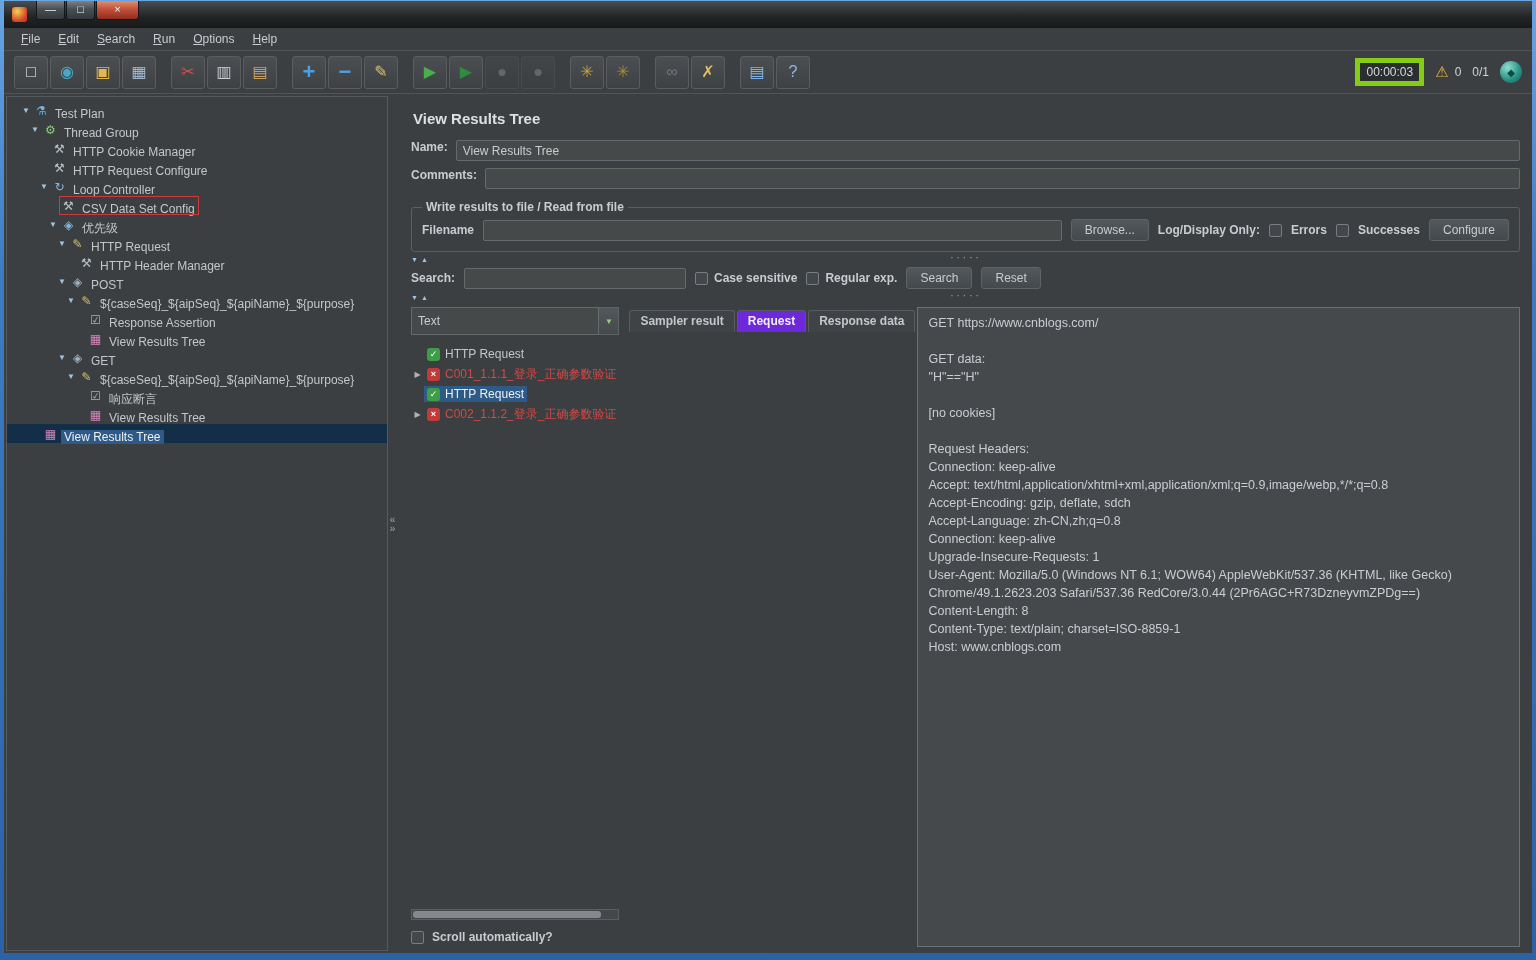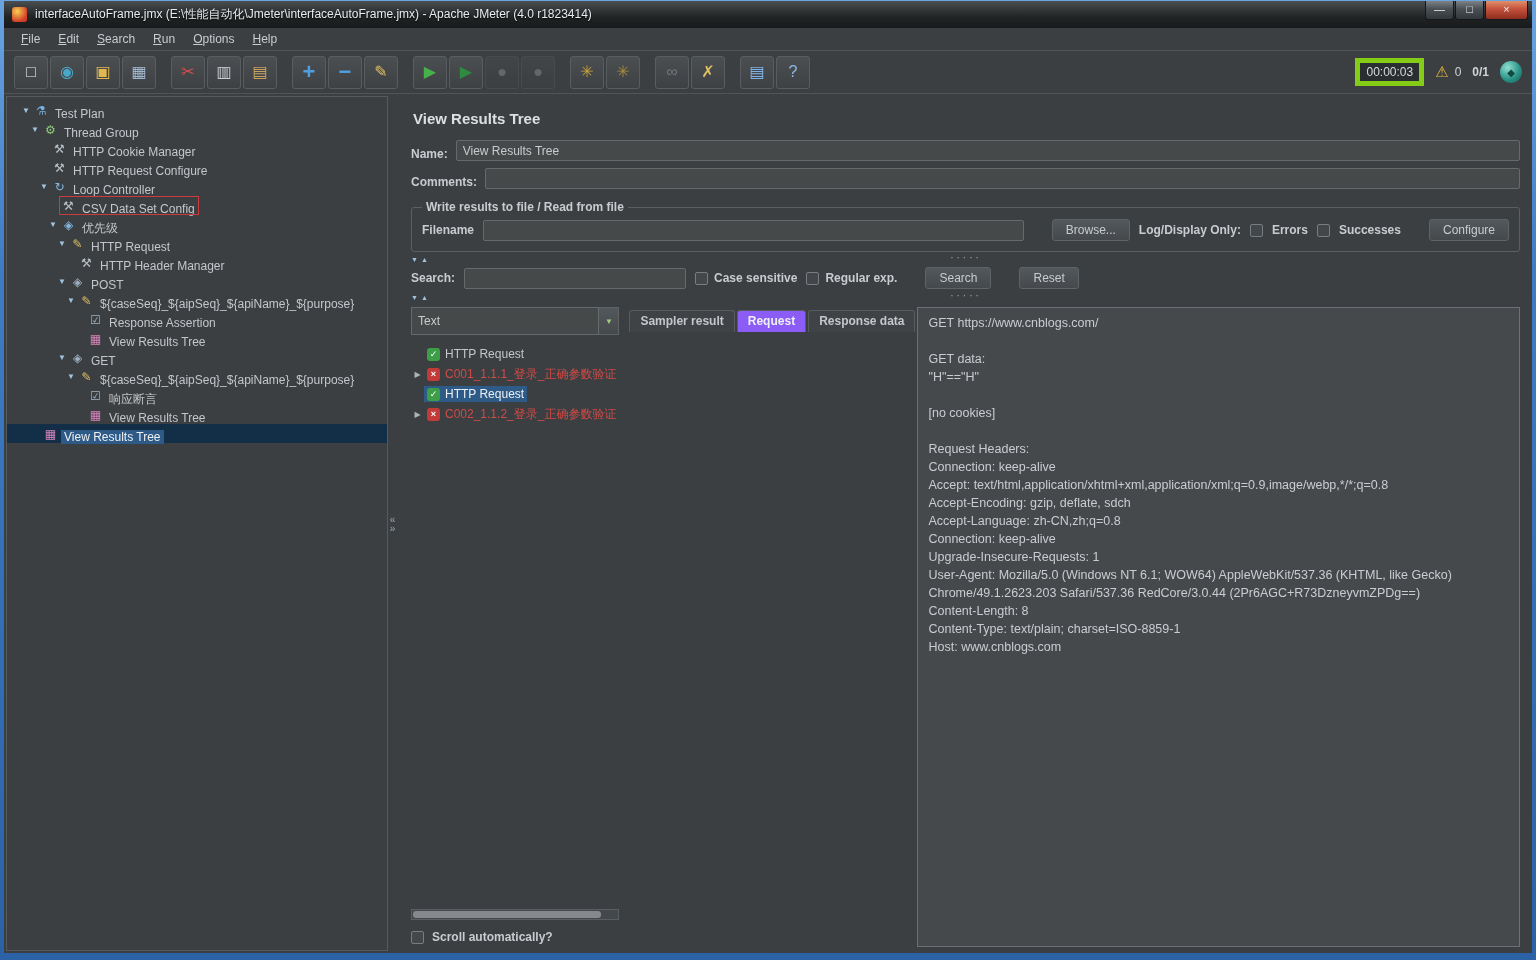--- a/index.html
+++ b/index.html
@@ -27,50 +27,50 @@
   .toolbar { flex:0 0 43px; display:flex; align-items:center; padding:0 10px; border-bottom:1px solid #515558; }
   .tbtn { width:34px; height:33px; margin-right:2px; border:1px solid #585d61; border-radius:3px; background:linear-gradient(#4b4f52,#3e4144); display:flex; align-items:center; justify-content:center; flex:0 0 34px; cursor:pointer; }
   .tbtn.gap { margin-left:13px; }
   .tbtn.disabled { opacity:.42; }
   .tglyph { font-size:16px; line-height:1; }
   .tbtn.big .tglyph { font-size:22px; font-weight:bold; }
   .tb-right { margin-left:auto; display:flex; align-items:center; gap:11px; }
   .timer { border:5px solid #84cc16; background:#2b2e30; color:#d7dadd; padding:2px 6px; }
   .warnicon { color:#e8b73f; font-size:15px; }
   .warncount { color:#d0d3d6; margin-left:-5px; }
-  .threads { color:#d0d3d6;font-weight:bold; }
+  .threads { color:#d0d3d6; }
   .compass { width:22px; height:22px; border-radius:50%; background:radial-gradient(circle at 35% 30%,#8fe0d0,#2c9488 55%,#175c52); display:flex; align-items:center; justify-content:center; color:#0e4a42; font-size:10px; }
 
   
   .main { flex:1; display:flex; min-height:0; padding:2px 0 2px 2px; }
   .treepanel { flex:0 0 382px; border:1px solid #555a5e; background:#3c3f41; padding-top:4px; overflow:hidden; }
   .trow { display:flex; align-items:center; height:19px; white-space:nowrap; cursor:default; }
   .exp { flex:0 0 14px; font-size:8px; color:#9fc3e0; text-align:center; }
   .node-body { display:inline-flex; align-items:center; height:17px; }
   .nicon { width:17px; text-align:center; font-size:12px; margin-right:2px; }
   .nlabel { color:#c3c7cb; padding:0 3px;margin-top:7px; }
   .trow.boxed .node-body { outline:1px solid #cc3b3b; }
   .trow.selected { background:#132f47; }
   .trow.selected .nlabel { background:#2d5a87; color:#edf0f3; }
 
   .vsplit { flex:0 0 9px; display:flex; flex-direction:column; align-items:center; justify-content:center; color:#9aa6b2; }
   .vsplit span { font-size:10px; line-height:9px; }
 
   
   .content { flex:1; min-width:0; display:flex; flex-direction:column; padding:10px 12px 4px 14px; }
   .ptitle { font-size:15px; font-weight:bold; color:#dde0e3; margin:4px 0 13px 2px; }
-  .frow { display:flex; align-items:flex-end; margin-bottom:7px; gap:8px; }
+  .frow { display:flex; align-items:flex-start; margin-bottom:7px; gap:8px; }
   .frow label, .fsrow label, .searchrow label, .cblabel { font-weight:bold; color:#c8ccd0; }
   .tfield { height:21px; background:#45494a; border:1px solid #646a6e; color:#c8ccd0; font-size:12px; padding:0 6px; border-radius:2px; outline:none; font-family:inherit; }
   .frow .tfield { flex:1; }
   fieldset { border:1px solid #5a5f63; border-radius:3px; margin-top:4px; padding:5px 10px 10px 10px; }
   legend { font-weight:bold; color:#c8ccd0; padding:0 4px; }
   .fsrow { display:flex; align-items:center; gap:9px; }
   .fsrow .grow { flex:1; }
-  .btn { height:22px; background:linear-gradient(#53585c,#45494c); border:1px solid #5e6366; border-radius:3px; color:#c8ccd0; font-size:12px; padding:0 13px; font-family:inherit; cursor:pointer; white-space:nowrap;margin-left:19px; }
+  .btn { height:22px; background:linear-gradient(#53585c,#45494c); border:1px solid #5e6366; border-radius:3px; color:#c8ccd0; font-size:12px; padding:0 13px; font-family:inherit; cursor:pointer; white-space:nowrap; }
   .cb { width:13px; height:13px; flex:0 0 13px; background:#43474a; border:1px solid #777d82; border-radius:2px; display:inline-block; cursor:pointer; }
 
   .hsplit { height:12px; display:flex; align-items:center; position:relative; margin:1px 0; }
   .otb { font-size:7px; color:#9fc3e0; margin-right:3px; line-height:1; cursor:pointer; }
   .grip { position:absolute; left:50%; transform:translateX(-50%); top:-4px; color:#8e959b; font-size:13px; letter-spacing:2px; }
 
   .searchrow { display:flex; align-items:center; gap:9px; margin:1px 0; }
   .searchrow .tfield { width:222px; flex:0 0 222px; }
   .cbwrap { display:flex; align-items:center; gap:6px; }
 
@@ -90,32 +90,31 @@
   .ritem.failure .rlabel { color:#d04a47; }
   .ritem.selected .rbody { background:#2d5a87; }
   .ritem.selected .rlabel { color:#edf0f3; }
   .hscroll { height:11px; background:#45484a; border:1px solid #595e62; margin:2px 0 7px 0; display:flex; align-items:center; padding:1px; }
   .hscroll .thumb { height:7px; width:92%; background:#85898d; border-radius:3px; }
   .scrollauto { display:flex; align-items:center; gap:8px; height:20px; }
 
   .resultview { flex:1; display:flex; flex-direction:row; min-width:0; min-height:0; }
   .tabbar { display:flex; align-items:flex-end; height:24px; padding-left:2px; }
   .tab { padding:3px 10px 4px 10px; font-weight:bold; color:#c3c7cb; background:#3f4346; border:1px solid #565b5f; border-bottom:none; margin-right:2px; border-radius:3px 3px 0 0; cursor:pointer; position:relative; top:1px; }
-  .tab.active { background:#8b5cf6; color:#eef1f4; }
+  .tab.active { background:#6d28d9; color:#eef1f4; }
   .reqbox { flex:1; border:1px solid #6a7076; background:#46494c; color:#c9cdd1; font-size:12.5px; line-height:18px; padding:6px 10px; white-space:pre-wrap; word-wrap:break-word; overflow:hidden; }
   .tabbar.bottom { height:22px; align-items:flex-start; padding-left:4px; }
   .tabbar.bottom .tab { border:1px solid #565b5f; border-top:none; border-radius:0 0 3px 3px; padding:2px 10px 3px 10px; top:-1px; }
 </style>
 </head>
 <body>
 
 <div class="frame">
   <div class="titlebar">
     <div class="appicon"></div>
-    <div class="title">interfaceAutoFrame.jmx (E:\性能自动化\Jmeter\interfaceAutoFrame.jmx) - Apache JMeter (4.0 r1823414)</div>
     <div class="winbtns">
       <div class="wbtn">—</div>
       <div class="wbtn">□</div>
       <div class="wbtn close">×</div>
     </div>
   </div>
 
   <div class="app">
     <div class="menubar">
 

